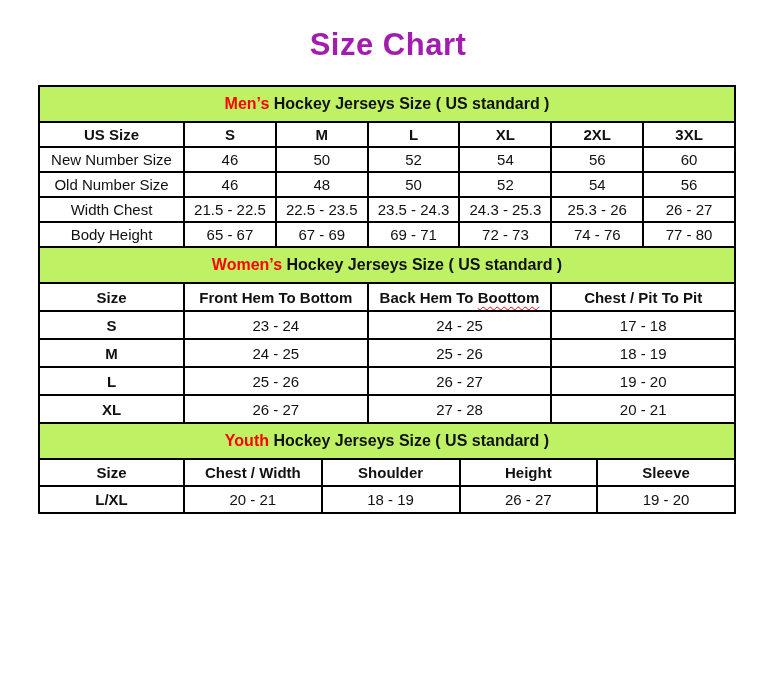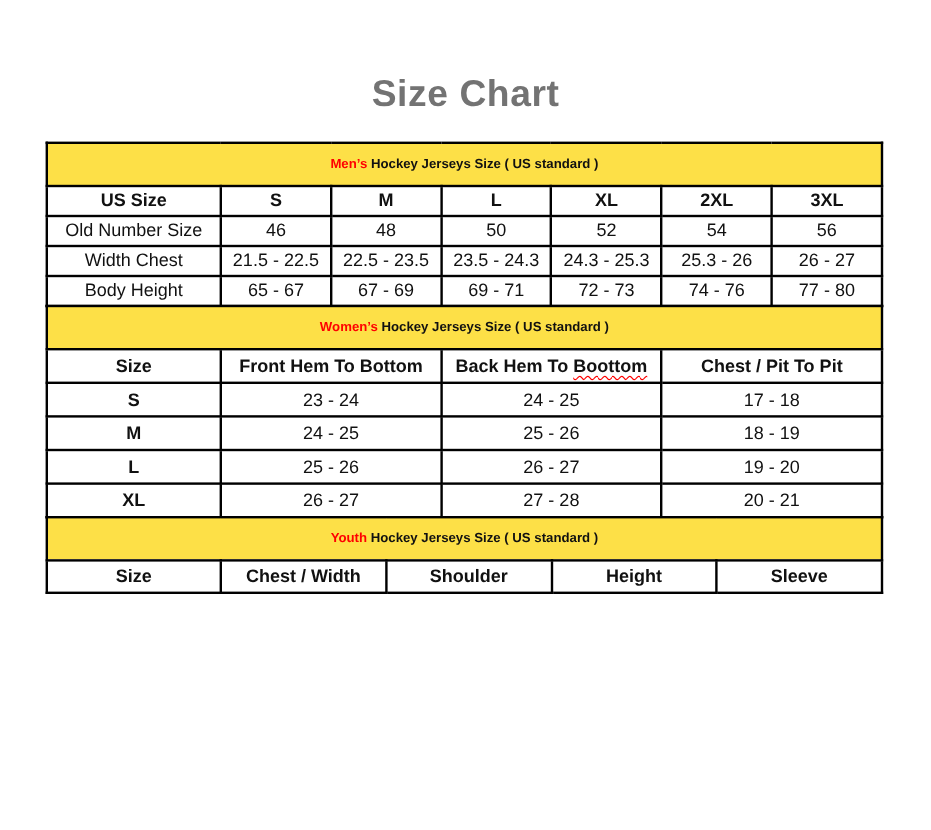--- a/index.html
+++ b/index.html
@@ -5,49 +5,49 @@
   html, body { margin: 0; padding: 0; }
   body {
     width: 776px; height: 692px;
     background: #ffffff;
     font-family: "Liberation Sans", sans-serif;
     color: #111111;
     overflow: hidden;
   }
   .title {
     margin: 0;
-    padding-top: 60px;
+    padding-top: 27px;
     padding-bottom: 22px;
     text-align: center;
     font-size: 31px;
     font-weight: bold;
     letter-spacing: 0.5px;
-    color: #737373;
+    color: #a21caf;
   }
   .chart { margin-left: 38px; width: 698px; }
   table {
     border-collapse: collapse;
     table-layout: fixed;
     width: 698px;
   }
   table + table { margin-top: -2px; padding-left: 36px; }
   th, td {
     border: 2px solid #000000;
     text-align: center;
     vertical-align: middle;
     font-size: 15px;
     padding: 0 2px;
     overflow: hidden;
     white-space: nowrap;
   }
   col.c-label { width: 145px; }
   .band th {
-    background: #fde047;
+    background: #bef264;
     height: 34px;
-    font-size: 11px;
+    font-size: 16px;
     font-weight: bold;
     color: #111111;
     text-align: center;
   }
   .band .hl { color: #FF0000; }
   .cols th { font-weight: bold; }
   td { font-weight: normal; }
   td.bold-label { font-weight: bold; }
   .t-mens .cols th, .t-mens td { height: 23px; }
   .t-womens .cols th, .t-womens td { height: 26px; }
@@ -82,20 +82,29 @@
     <tr class="cols">
       <th>US Size</th>
       <th>S</th>
       <th>M</th>
       <th>L</th>
       <th>XL</th>
       <th>2XL</th>
       <th>3XL</th>
     </tr>
     <tr>
+      <td>New Number Size</td>
+      <td>46</td>
+      <td>50</td>
+      <td>52</td>
+      <td>54</td>
+      <td>56</td>
+      <td>60</td>
+    </tr>
+    <tr>
       <td>Old Number Size</td>
       <td>46</td>
       <td>48</td>
       <td>50</td>
       <td>52</td>
       <td>54</td>
       <td>56</td>
     </tr>
     <tr>
       <td>Width Chest</td>
@@ -175,16 +184,23 @@
         <span class="hl">Youth</span><span> Hockey Jerseys Size ( US standard )</span>
       </th>
     </tr>
     <tr class="cols">
       <th>Size</th>
       <th>Chest / Width</th>
       <th>Shoulder</th>
       <th>Height</th>
       <th>Sleeve</th>
     </tr>
+    <tr>
+      <td class="bold-label">L/XL</td>
+      <td>20 - 21</td>
+      <td>18 - 19</td>
+      <td>26 - 27</td>
+      <td>19 - 20</td>
+    </tr>
   </tbody>
     </table>
 
 </div>
 
 </body></html>

